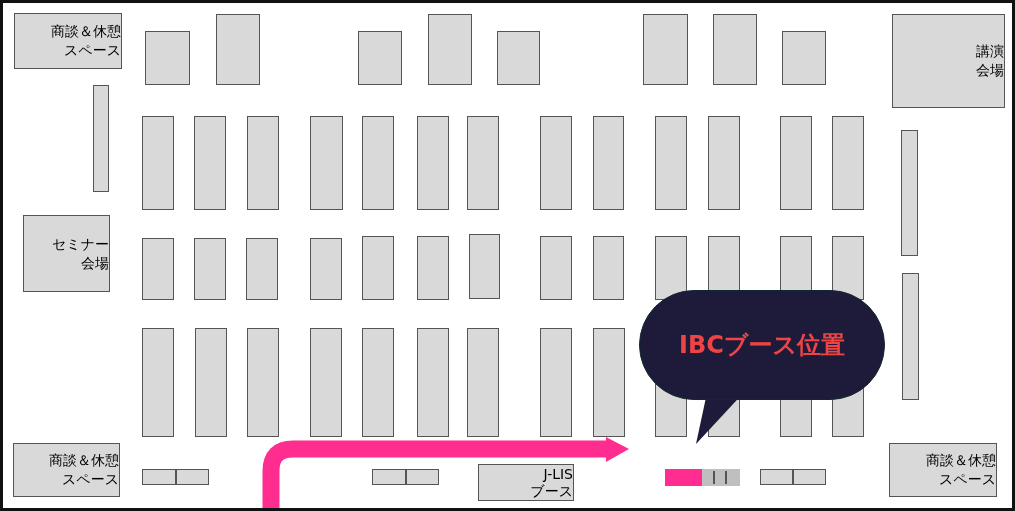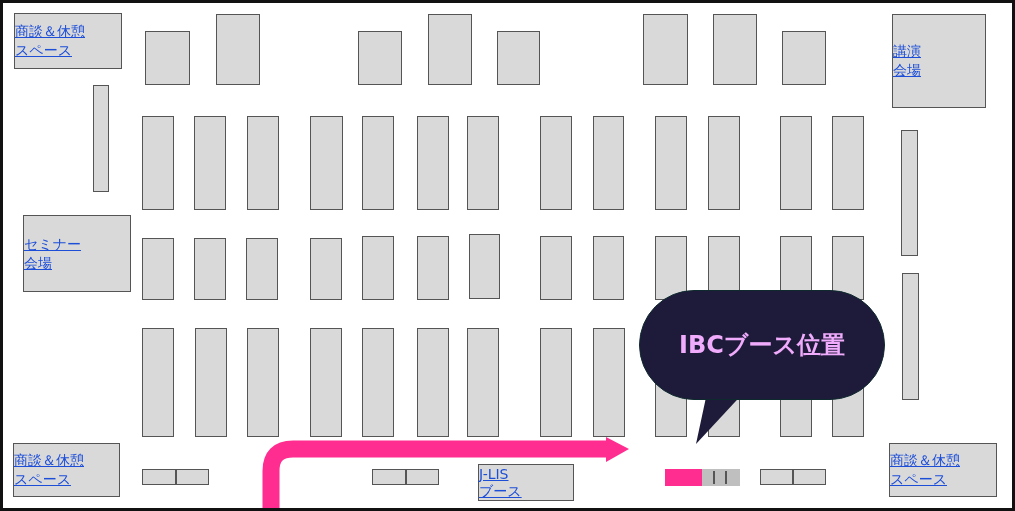--- a/index.html
+++ b/index.html
@@ -1,38 +1,38 @@
 <!DOCTYPE html>
 <html><head>
 <meta charset="utf-8">
 <style>
   html,body{margin:0;padding:0;background:#fff;}
   #map{position:relative;width:1015px;height:511px;background:#fff;overflow:hidden;box-sizing:border-box;border:3px solid #111;font-family:"DejaVu Sans",sans-serif;}
   .b{position:absolute;background:#d9d9d9;border:1.5px solid #555;box-sizing:border-box;}
-  .area{position:absolute;background:#d9d9d9;border:1.5px solid #555;box-sizing:border-box;display:flex;flex-direction:column;align-items:flex-start;justify-content:center;font-size:14px;color:#1d4ed8;line-height:19px;text-align:center;text-decoration:underline;}
-  .bubble{position:absolute;left:636px;top:287px;width:246px;height:110px;background:#1e1b3a;border-radius:55px;color:#f0abfc;display:flex;flex-direction:column;align-items:center;justify-content:center;font-weight:bold;font-size:24px;line-height:31px;border:1.5px solid #0e2a2e;box-sizing:border-box;z-index:3;}
+  .area{position:absolute;background:#d9d9d9;border:1.5px solid #555;box-sizing:border-box;display:flex;flex-direction:column;align-items:flex-end;justify-content:center;font-size:14px;color:#000000;line-height:19px;text-align:center;}
+  .bubble{position:absolute;left:636px;top:287px;width:246px;height:110px;background:#1e1b3a;border-radius:55px;color:#ef4444;display:flex;flex-direction:column;align-items:center;justify-content:center;font-weight:bold;font-size:24px;line-height:31px;border:1.5px solid #0e2a2e;box-sizing:border-box;z-index:3;}
   svg.ov{position:absolute;left:0;top:0;z-index:2;}
   .ibc{position:absolute;left:662px;top:466px;width:37px;height:17px;background:#ff2d8f;}
   .ibcrest{position:absolute;left:699px;top:466px;width:38px;height:17px;background:#bfbfbf;}
   .ibcrest span{position:absolute;top:2px;width:2px;height:13px;background:#555;}
 </style>
 </head>
 <body>
 
 <div id="map">
 
   <div class="area" style="left:11px;top:10px;width:108px;height:56px;">
     <span>商談＆休憩</span>
     <span>スペース</span>
   </div>
-  <div class="area" style="left:20px;top:212px;width:108px;height:77px;">
+  <div class="area" style="left:20px;top:212px;width:87px;height:77px;">
     <span>セミナー</span>
     <span>会場</span>
   </div>
-  <div class="area" style="left:889px;top:11px;width:94px;height:94px;">
+  <div class="area" style="left:889px;top:11px;width:113px;height:94px;">
     <span>講演</span>
     <span>会場</span>
   </div>
   <div class="area" style="left:10px;top:440px;width:107px;height:54px;">
     <span>商談＆休憩</span>
     <span>スペース</span>
   </div>
   <div class="area" style="left:886px;top:440px;width:108px;height:54px;">
     <span>商談＆休憩</span>
     <span>スペース</span>

